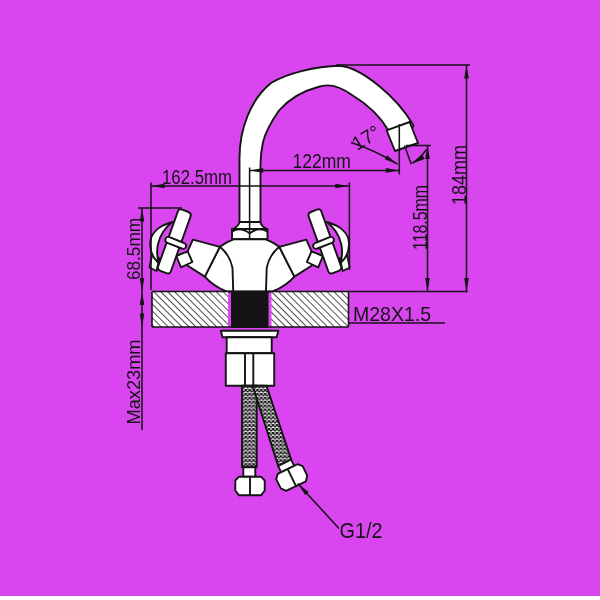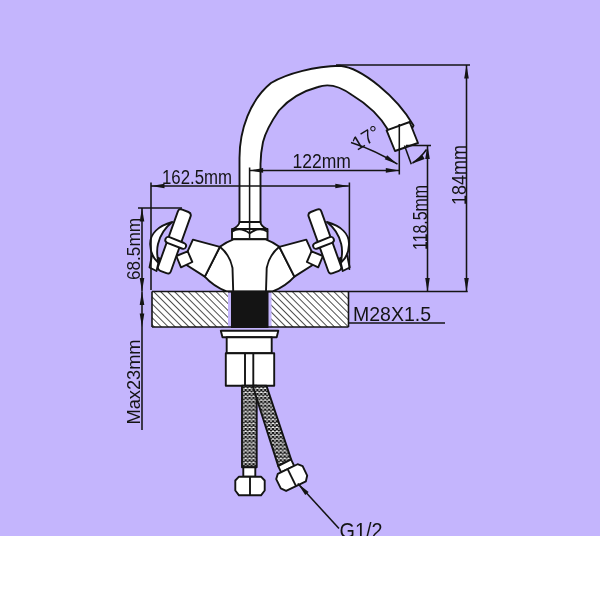--- a/index.html
+++ b/index.html
@@ -1,16 +1,16 @@
 <!DOCTYPE html>
 <html><head>
 <meta charset="utf-8">
 <style>
   html,body{margin:0;padding:0;background:#fff;}
-  .wrap{width:600px;height:536px;position:relative;background:#c4b5fd;overflow:hidden;}
+  .wrap{width:600px;height:596px;position:relative;background:#d946ef;overflow:hidden;}
   text{font-family:"Liberation Sans", sans-serif;fill:#141414;}
 </style>
 </head>
 <body>
 <div class="wrap">
 <svg width="600" height="600" viewBox="0 0 600 600">
 <defs>
   <pattern id="hatch" patternUnits="userSpaceOnUse" width="4.9" height="4.9" patternTransform="rotate(-45)">
     <rect width="4.9" height="4.9" fill="#fff"></rect>
     <line x1="0" y1="0" x2="0" y2="4.9" stroke="#141414" stroke-width="1.5"></line>

